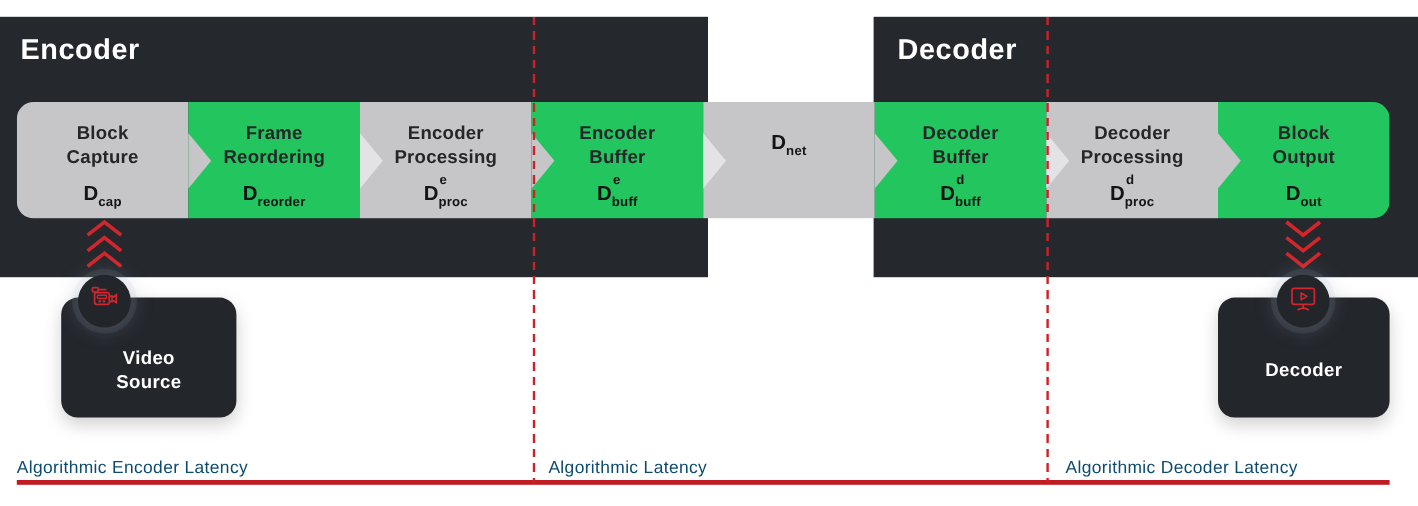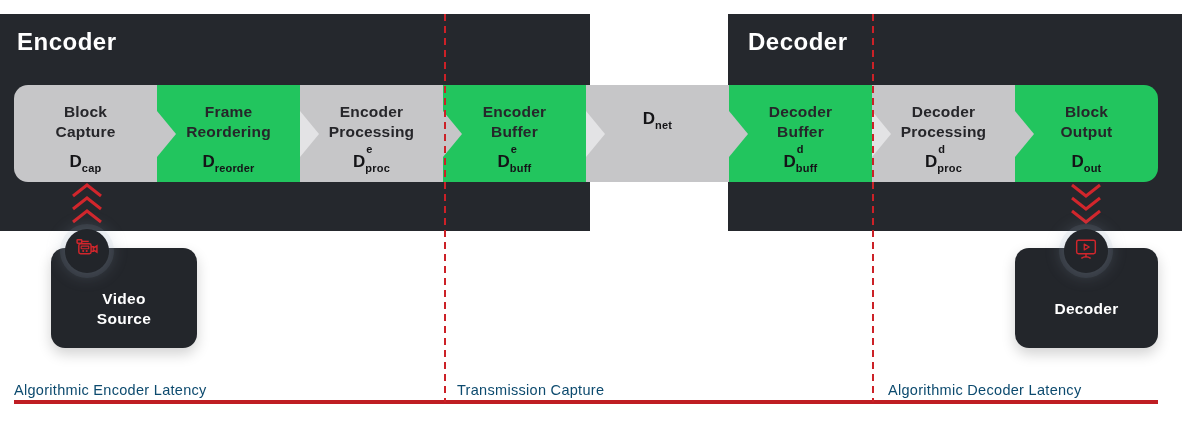--- a/index.html
+++ b/index.html
@@ -176,17 +176,17 @@
 
   <div class="end-box box-source">
     <div class="end-label">Video
 Source</div>
   </div>
   <div class="end-box box-display">
     <div class="end-label">Decoder</div>
   </div>
 
   <div class="lat-label lat-encoder">Algorithmic Encoder Latency</div>
-  <div class="lat-label lat-transmission">Transmission Capture</div>
+  <div class="lat-label lat-transmission">Algorithmic Latency</div>
   <div class="lat-label lat-decoder">Algorithmic Decoder Latency</div>
   <div class="red-line"></div>
 
 </div>
 
 </body></html>

